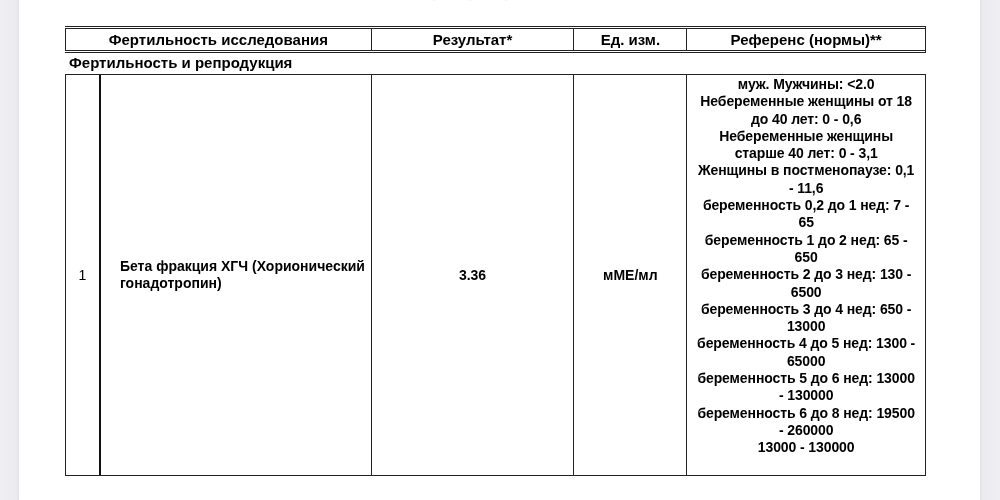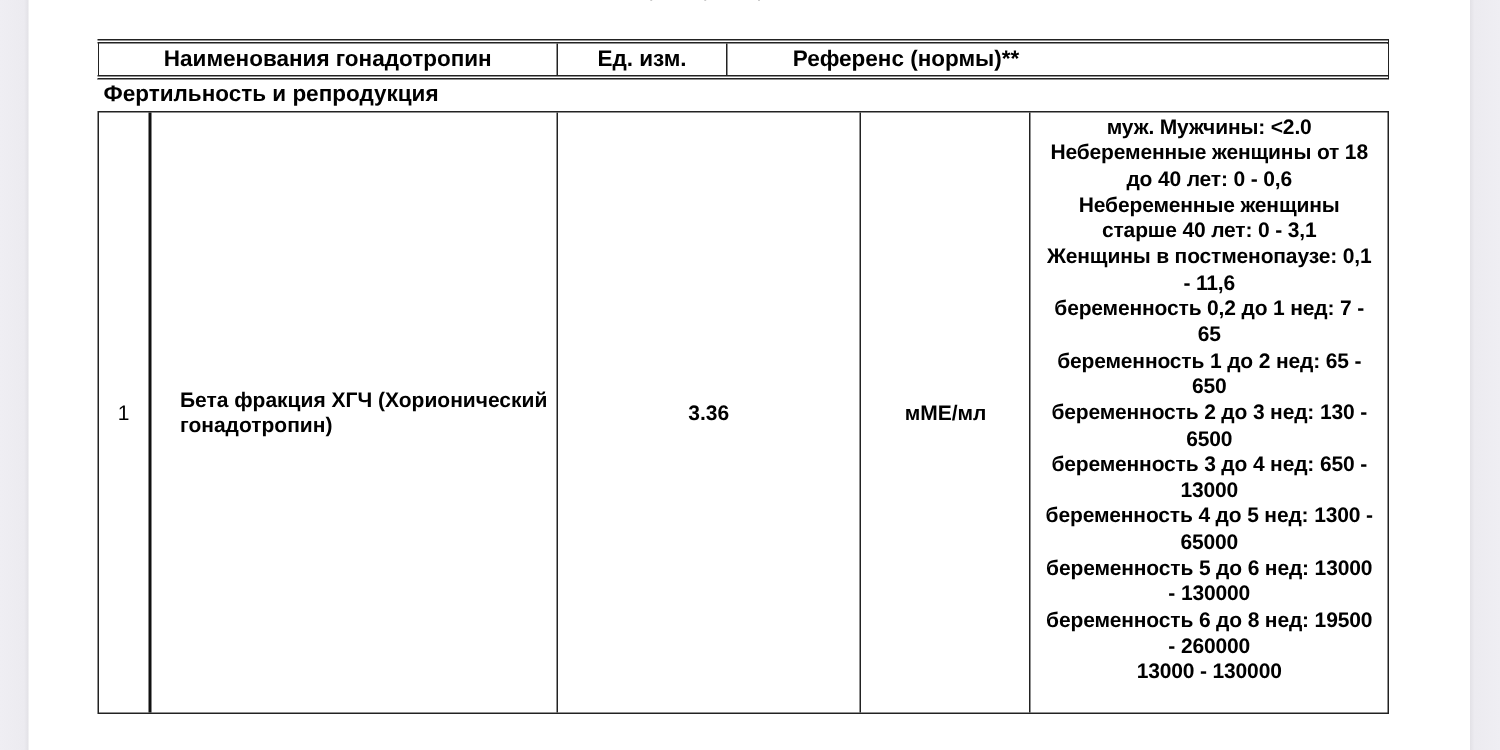--- a/index.html
+++ b/index.html
@@ -70,21 +70,22 @@
 </style>
 </head>
 <body>
 
 <div class="margin-left"></div>
 <div class="margin-right"></div>
 
 <div class="cutoff-text">· · ·</div>
 
 <div class="hdr">
-  <div class="cell c-name">Наименования гонадотропин</div>
+  <div class="cell c-name">Фертильность исследования</div>
+  <div class="cell c-res">Результат*</div>
   <div class="cell c-unit">Ед. изм.</div>
   <div class="cell c-ref">Референс (нормы)**</div>
 </div>
 
 <div class="section-title">Фертильность и репродукция</div>
 
 <div class="row">
   <div class="cell r-num">1</div>
   <div class="cell r-name">Бета фракция ХГЧ (Хорионический гонадотропин)</div>
   <div class="cell r-res">3.36</div>

